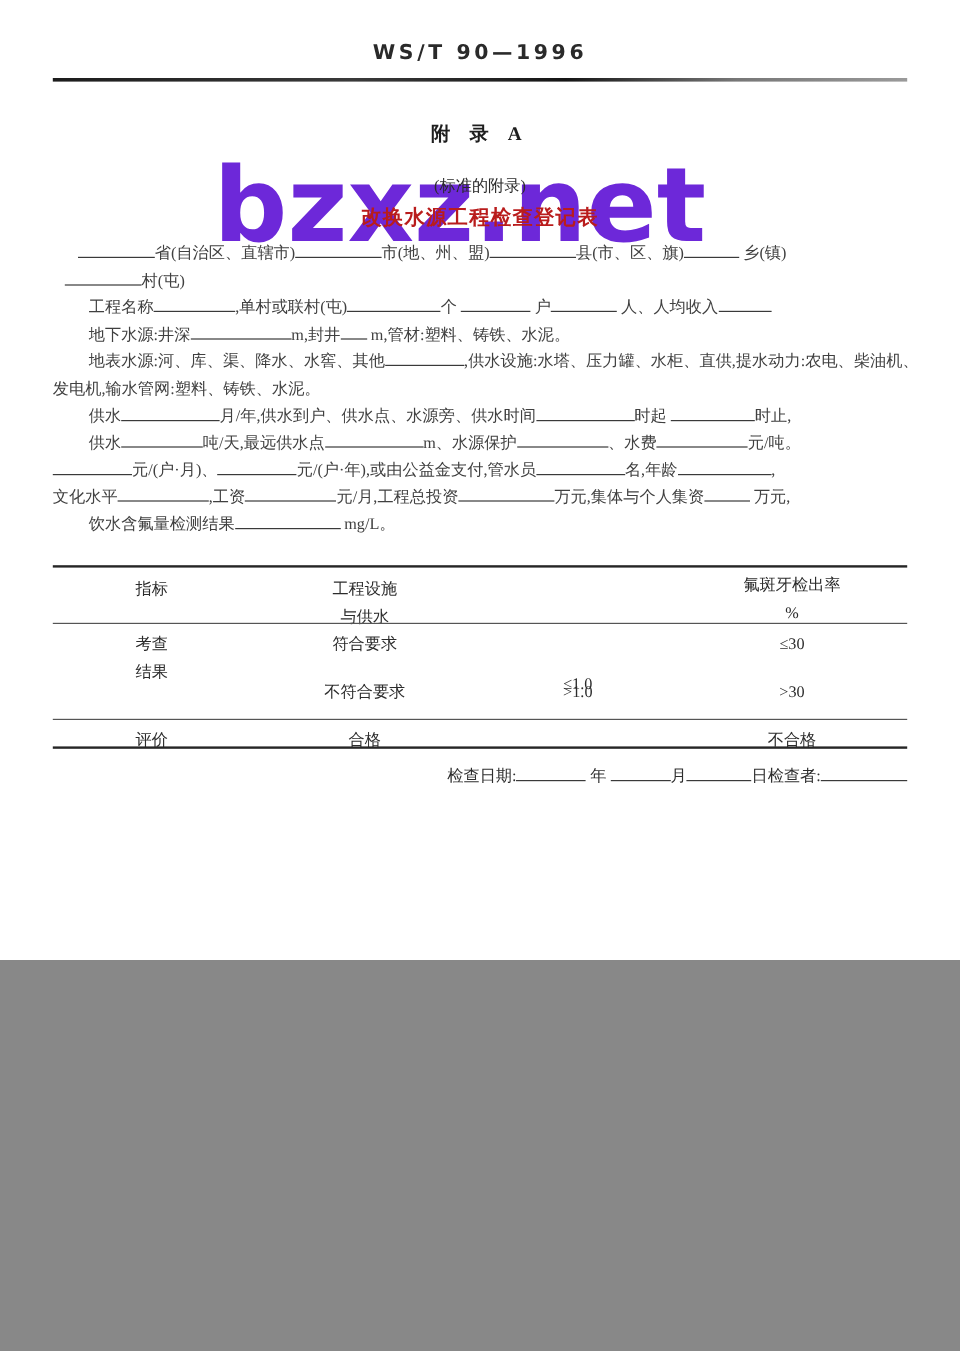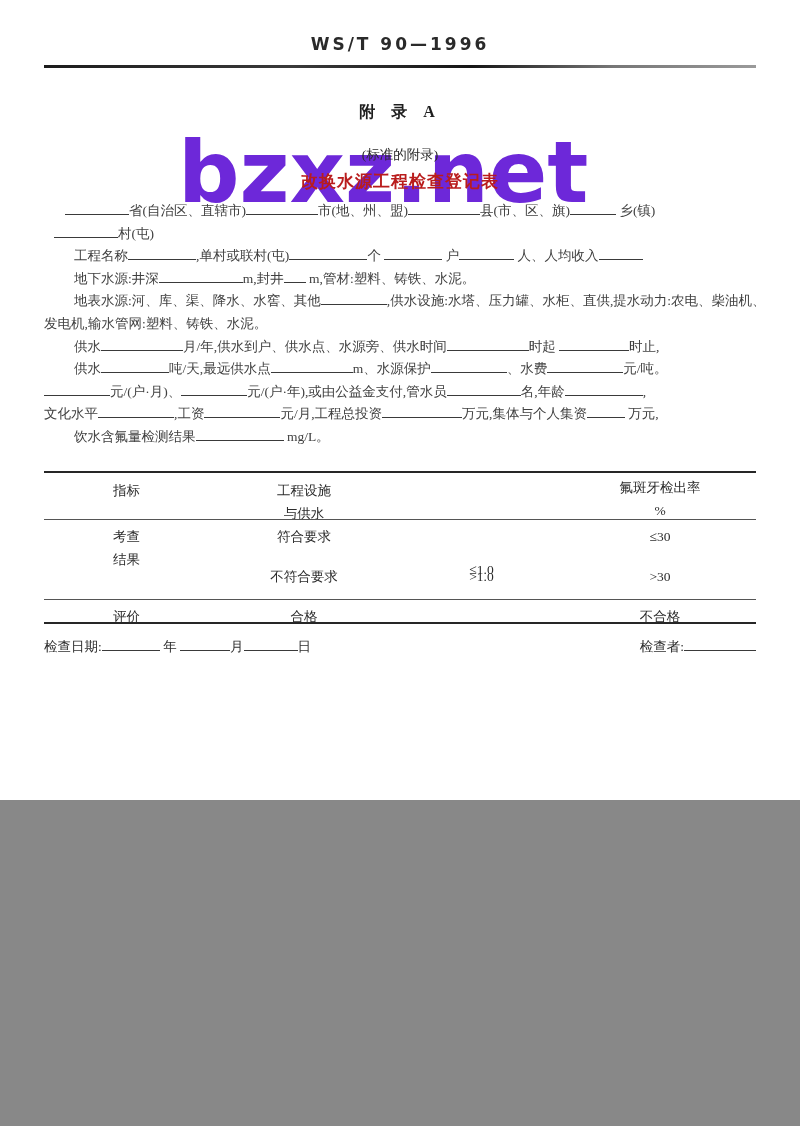--- a/index.html
+++ b/index.html
@@ -56,22 +56,22 @@
     box-sizing:border-box;
     font-size:13.5px;
   }
   .tcell{display:flex;flex-direction:column;align-items:center;padding-top:6px;line-height:23px;color:#2c2c2c;}
   .t-rule{position:absolute;left:0;width:712px;height:1px;background:#555;z-index:3;}
   .t-rule.r1{top:46px;}
   .t-rule.r2{top:126px;}
   
   .footer-line{
     position:absolute;top:636px;left:44px;width:712px;z-index:2;
-    display:flex;justify-content:space-between;
-    font-size:13.5px;line-height:22px;white-space:nowrap;gap:16px;
+    display:flex;justify-content:flex-end;
+    font-size:13.5px;line-height:22px;white-space:nowrap;
   }
   
   .page-edge-box{
     position:absolute;top:1112px;left:70px;width:683px;height:30px;
     border:3px solid #141414;background:#fdfdfd;
   }
 </style>
 </head>
 <body>
 

